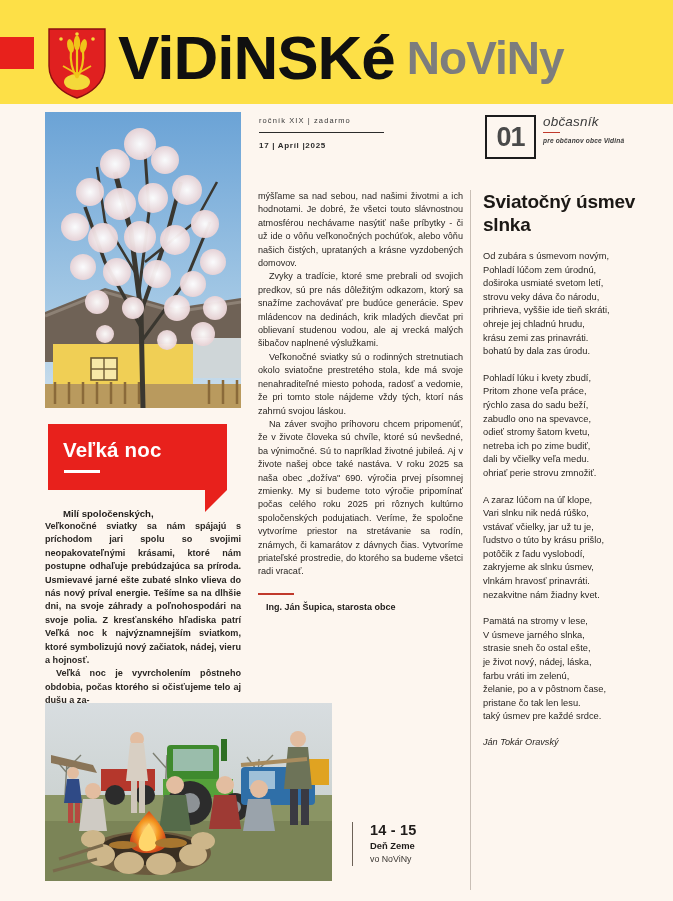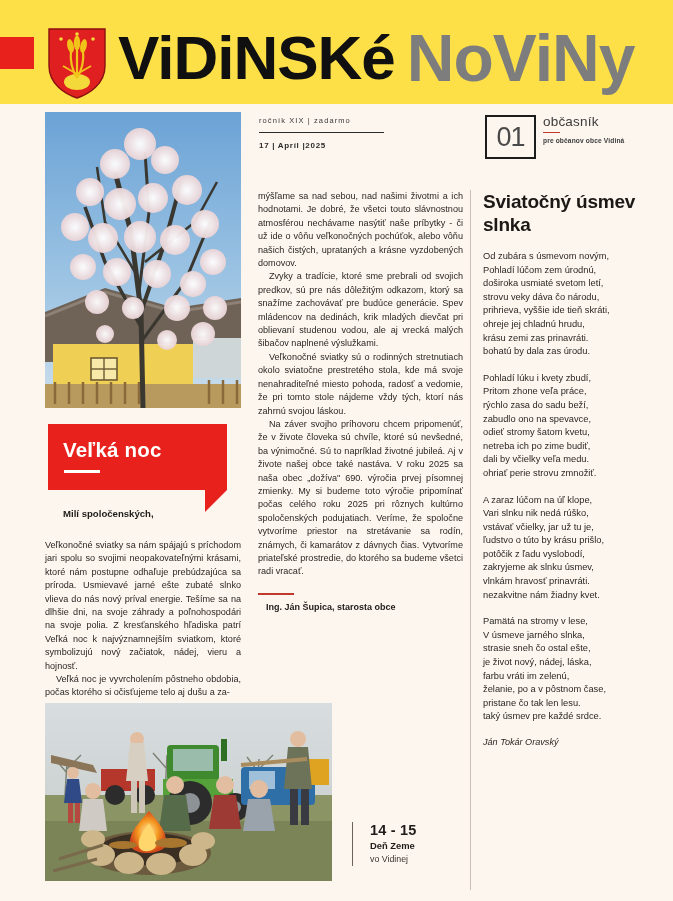--- a/index.html
+++ b/index.html
@@ -12,31 +12,31 @@
     position:relative;
   }
   .page{position:relative;width:673px;height:901px;}
 
   
   .masthead{position:absolute;left:0;top:0;width:673px;height:104px;background:#fde047;}
   .red-tab{position:absolute;left:0;top:37px;width:34px;height:32px;background:#e8211c;}
   .crest{position:absolute;left:46px;top:26px;width:62px;height:74px;}
   .title-wrap{position:absolute;left:118px;top:18px;height:80px;display:flex;align-items:center;}
   .t-black{font-size:62px;font-weight:bold;color:#101010;letter-spacing:-1px;line-height:1;}
-  .t-grey{font-size:66px;font-weight:bold;color:#7d7d7d;letter-spacing:-1px;line-height:1;margin-left:12px;}
+  .t-grey{font-size:46px;font-weight:bold;color:#7d7d7d;letter-spacing:-1px;line-height:1;margin-left:12px;}
 
   
   .info-left{position:absolute;left:259px;top:116px;width:125px;}
   .info-left .l1{font-size:7.5px;letter-spacing:1.1px;color:#3a3a3a;padding-bottom:7px;}
   .info-left .rule{border-top:1px solid #2b2b2b;width:125px;}
   .info-left .l2{font-size:8px;letter-spacing:.7px;color:#2b2b2b;font-weight:bold;padding-top:8px;}
 
   .issue-box{position:absolute;left:485px;top:115px;width:47px;height:40px;border:2px solid #1c1c1c;display:flex;align-items:center;justify-content:center;}
-  .issue-box span{font-size:27px;font-weight:normal;color:#4a4a4a;letter-spacing:-1px;}
-  .issue-meta{position:absolute;left:543px;top:114px;}
+  .issue-box span{font-size:27px;font-weight:bold;color:#4a4a4a;letter-spacing:-1px;}
+  .issue-meta{position:absolute;left:543px;top:114px;font-style:italic;}
   .issue-meta .ob{font-size:13.5px;color:#3c3c3c;letter-spacing:.2px;}
   .issue-meta .dash{width:17px;border-top:1.6px solid #c0392b;margin:3px 0 4px;}
   .issue-meta .sub{font-size:6.6px;font-weight:bold;color:#3c3c3c;letter-spacing:.15px;}
 
   
   .col-mid{position:absolute;left:258px;top:190px;width:205px;}
   .col-right{position:absolute;left:483px;top:190px;width:176px;}
   .right-rule{position:absolute;left:470px;top:190px;width:0;height:700px;border-left:1px solid #c9bfb6;}
 
   p.body{
@@ -49,21 +49,21 @@
   .photo1{position:absolute;left:45px;top:112px;width:196px;height:296px;overflow:hidden;}
   .photo2{position:absolute;left:45px;top:703px;width:287px;height:178px;overflow:hidden;}
 
   
   .banner{position:absolute;left:48px;top:424px;width:179px;height:66px;background:#e8211c;}
   .banner-txt{position:absolute;left:63px;top:438px;font-size:20.5px;font-weight:bold;color:#fff;letter-spacing:.2px;}
   .banner-dash{position:absolute;left:64px;top:470px;width:36px;height:3.4px;background:#fff;}
   .banner-tail{position:absolute;left:205px;top:490px;width:0;height:0;border-left:22px solid #e8211c;border-bottom:22px solid transparent;}
 
   .lead-in{position:absolute;left:63px;top:508px;font-size:9.6px;font-weight:bold;color:#1f1c1a;}
-  .col-left-body{position:absolute;left:45px;top:539px;width:196px;}
+  .col-left-body{position:absolute;left:45px;top:520px;width:196px;font-weight:bold;}
 
   
   .sig-dash{width:36px;height:2.6px;background:#c0392b;margin:14px 0 7px;}
   .sig{font-size:9px;font-weight:bold;color:#1f1c1a;padding-left:8px;}
 
   
   h2.feature{font-size:19px;line-height:23px;font-weight:bold;color:#1b1815;margin:0 0 14px 0;letter-spacing:-.2px;}
   .stanza{font-size:9.3px;line-height:13.6px;color:#2a2724;margin:0 0 13px 0;}
   .poet{font-size:9.1px;font-style:italic;color:#2a2724;margin-top:3px;}
 
@@ -316,16 +316,16 @@
           <ellipse cx="126" cy="140" rx="16" ry="5"></ellipse>
           <ellipse cx="78" cy="142" rx="14" ry="4"></ellipse>
         </g>
       <path d="M14 156 L58 142 M8 168 L52 156" stroke="#7a6a4c" stroke-width="3"></path>
     </svg>
   </div>
 
   <div class="caption">
     <div class="big">14 - 15</div>
     <div class="m">Deň Zeme</div>
-    <div class="s">vo Vidinej</div>
+    <div class="s">vo NoViNy</div>
   </div>
 
 </div>
 
 </body></html>

